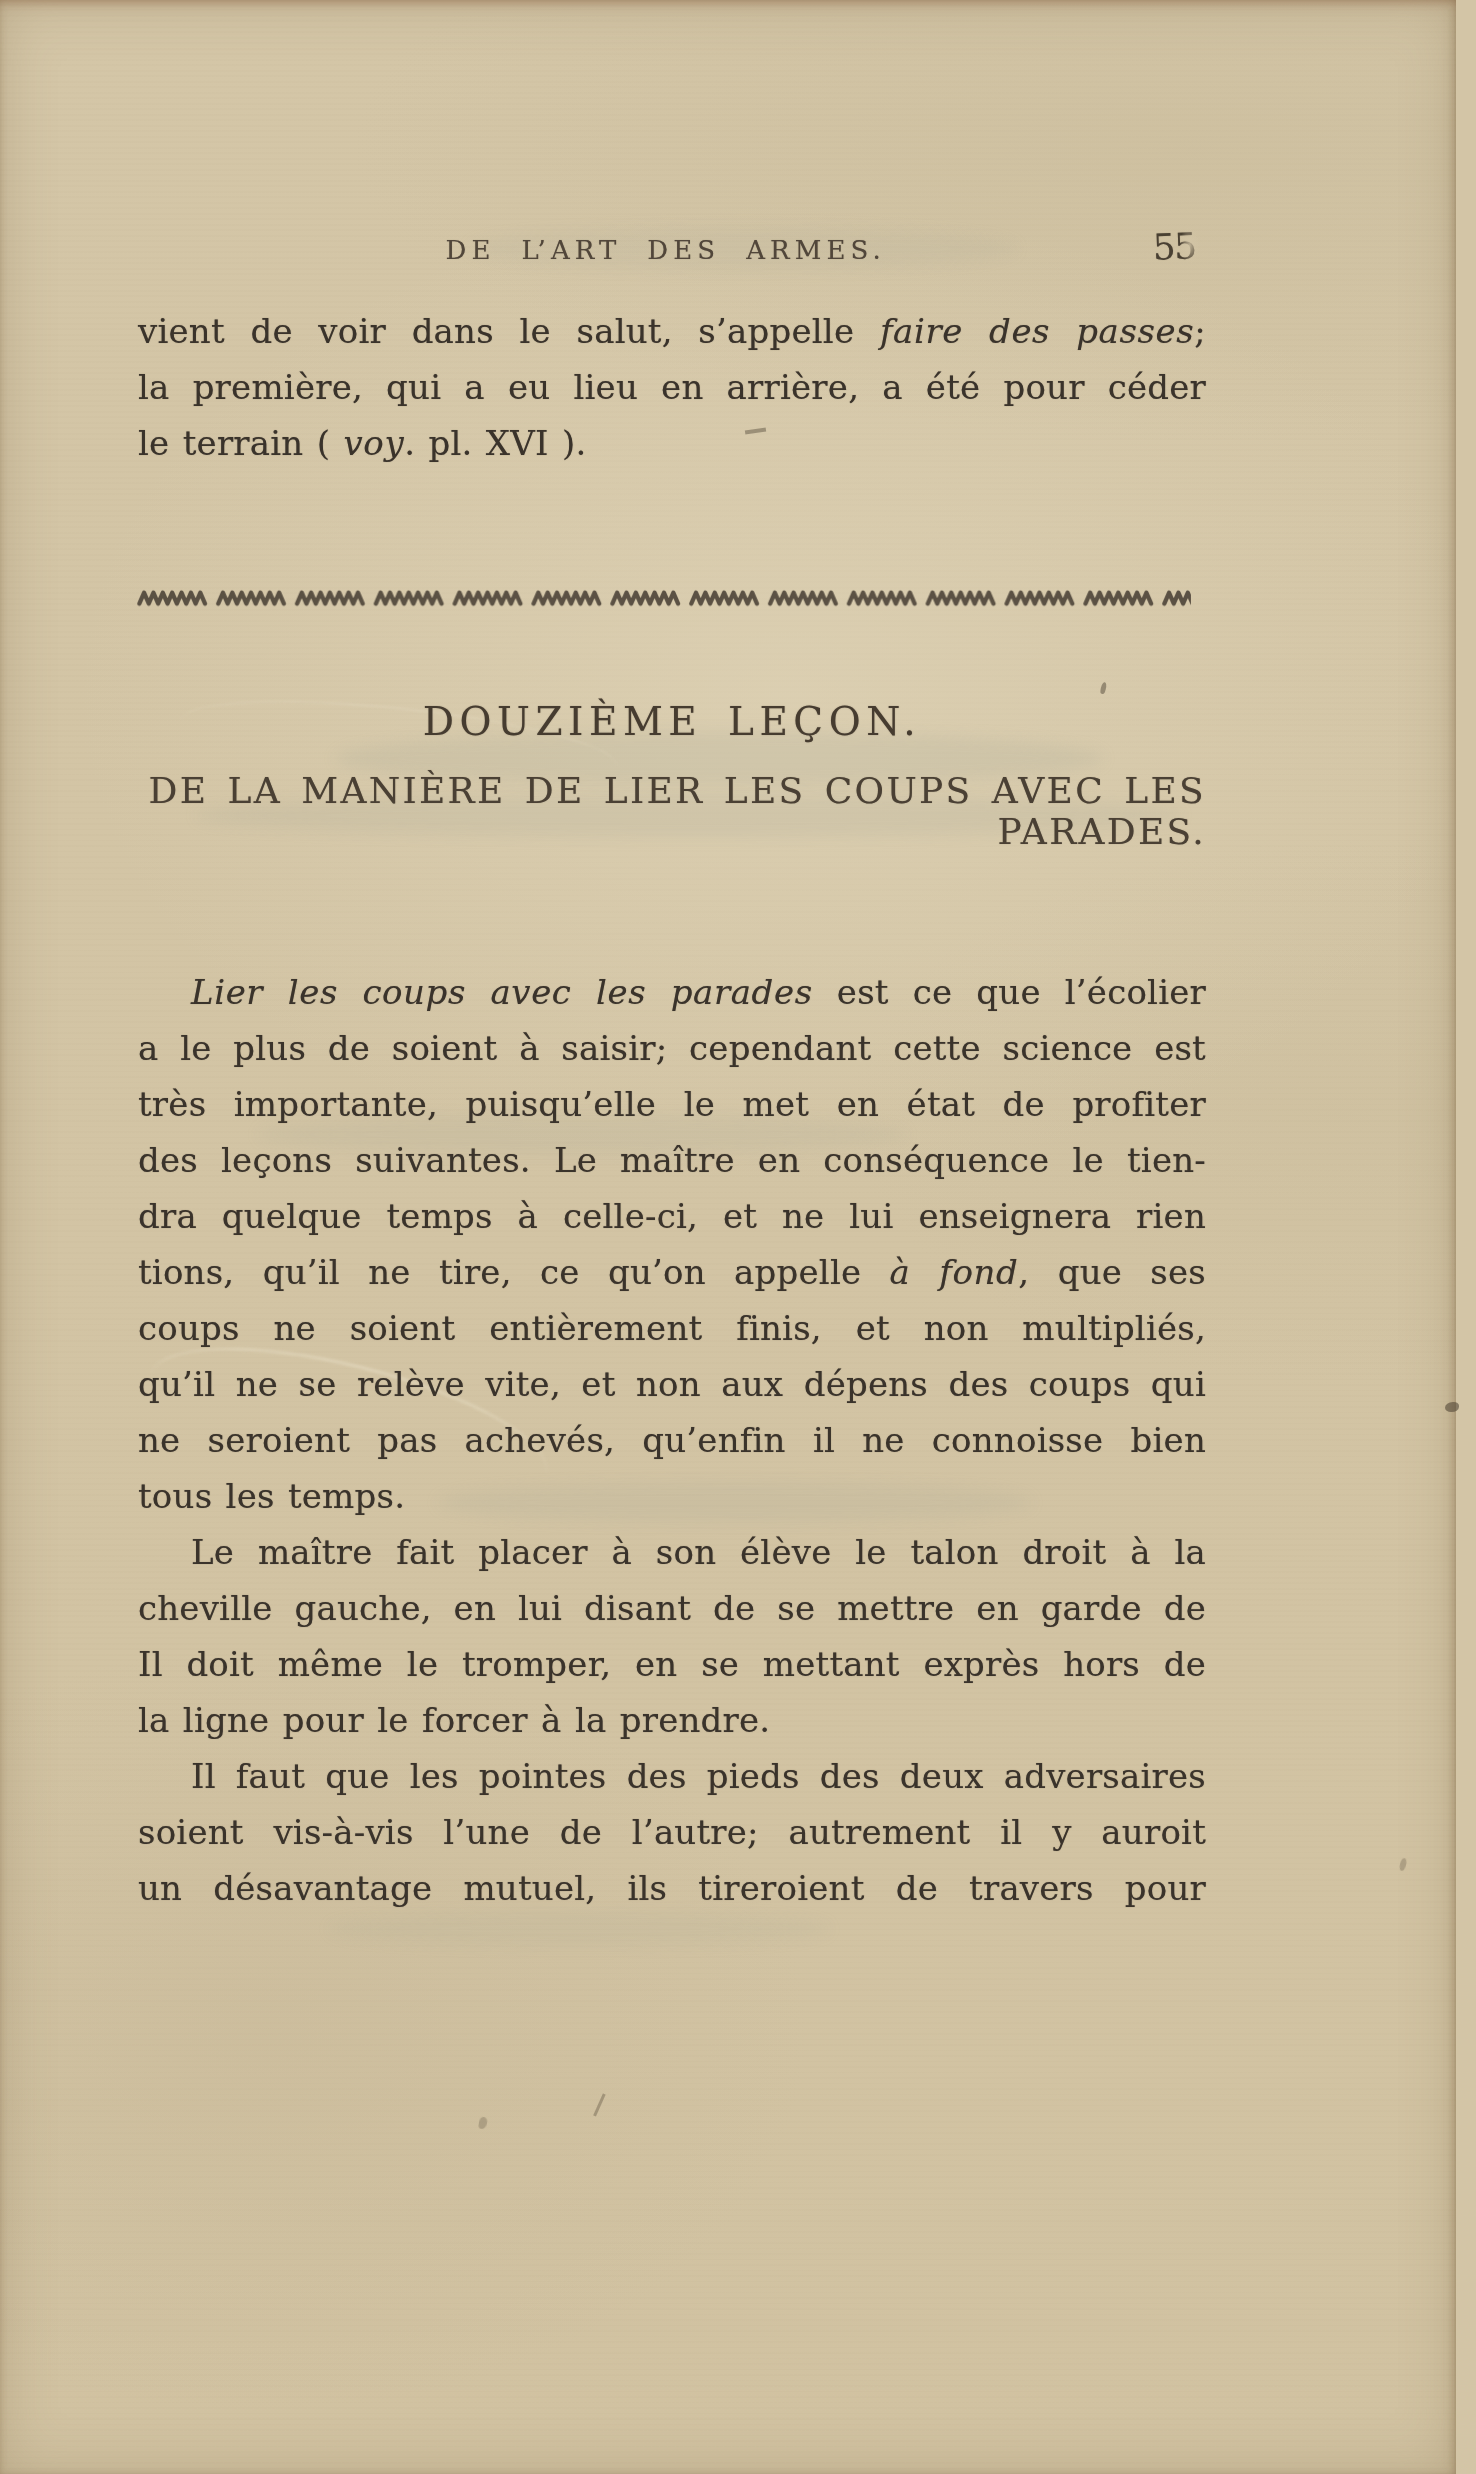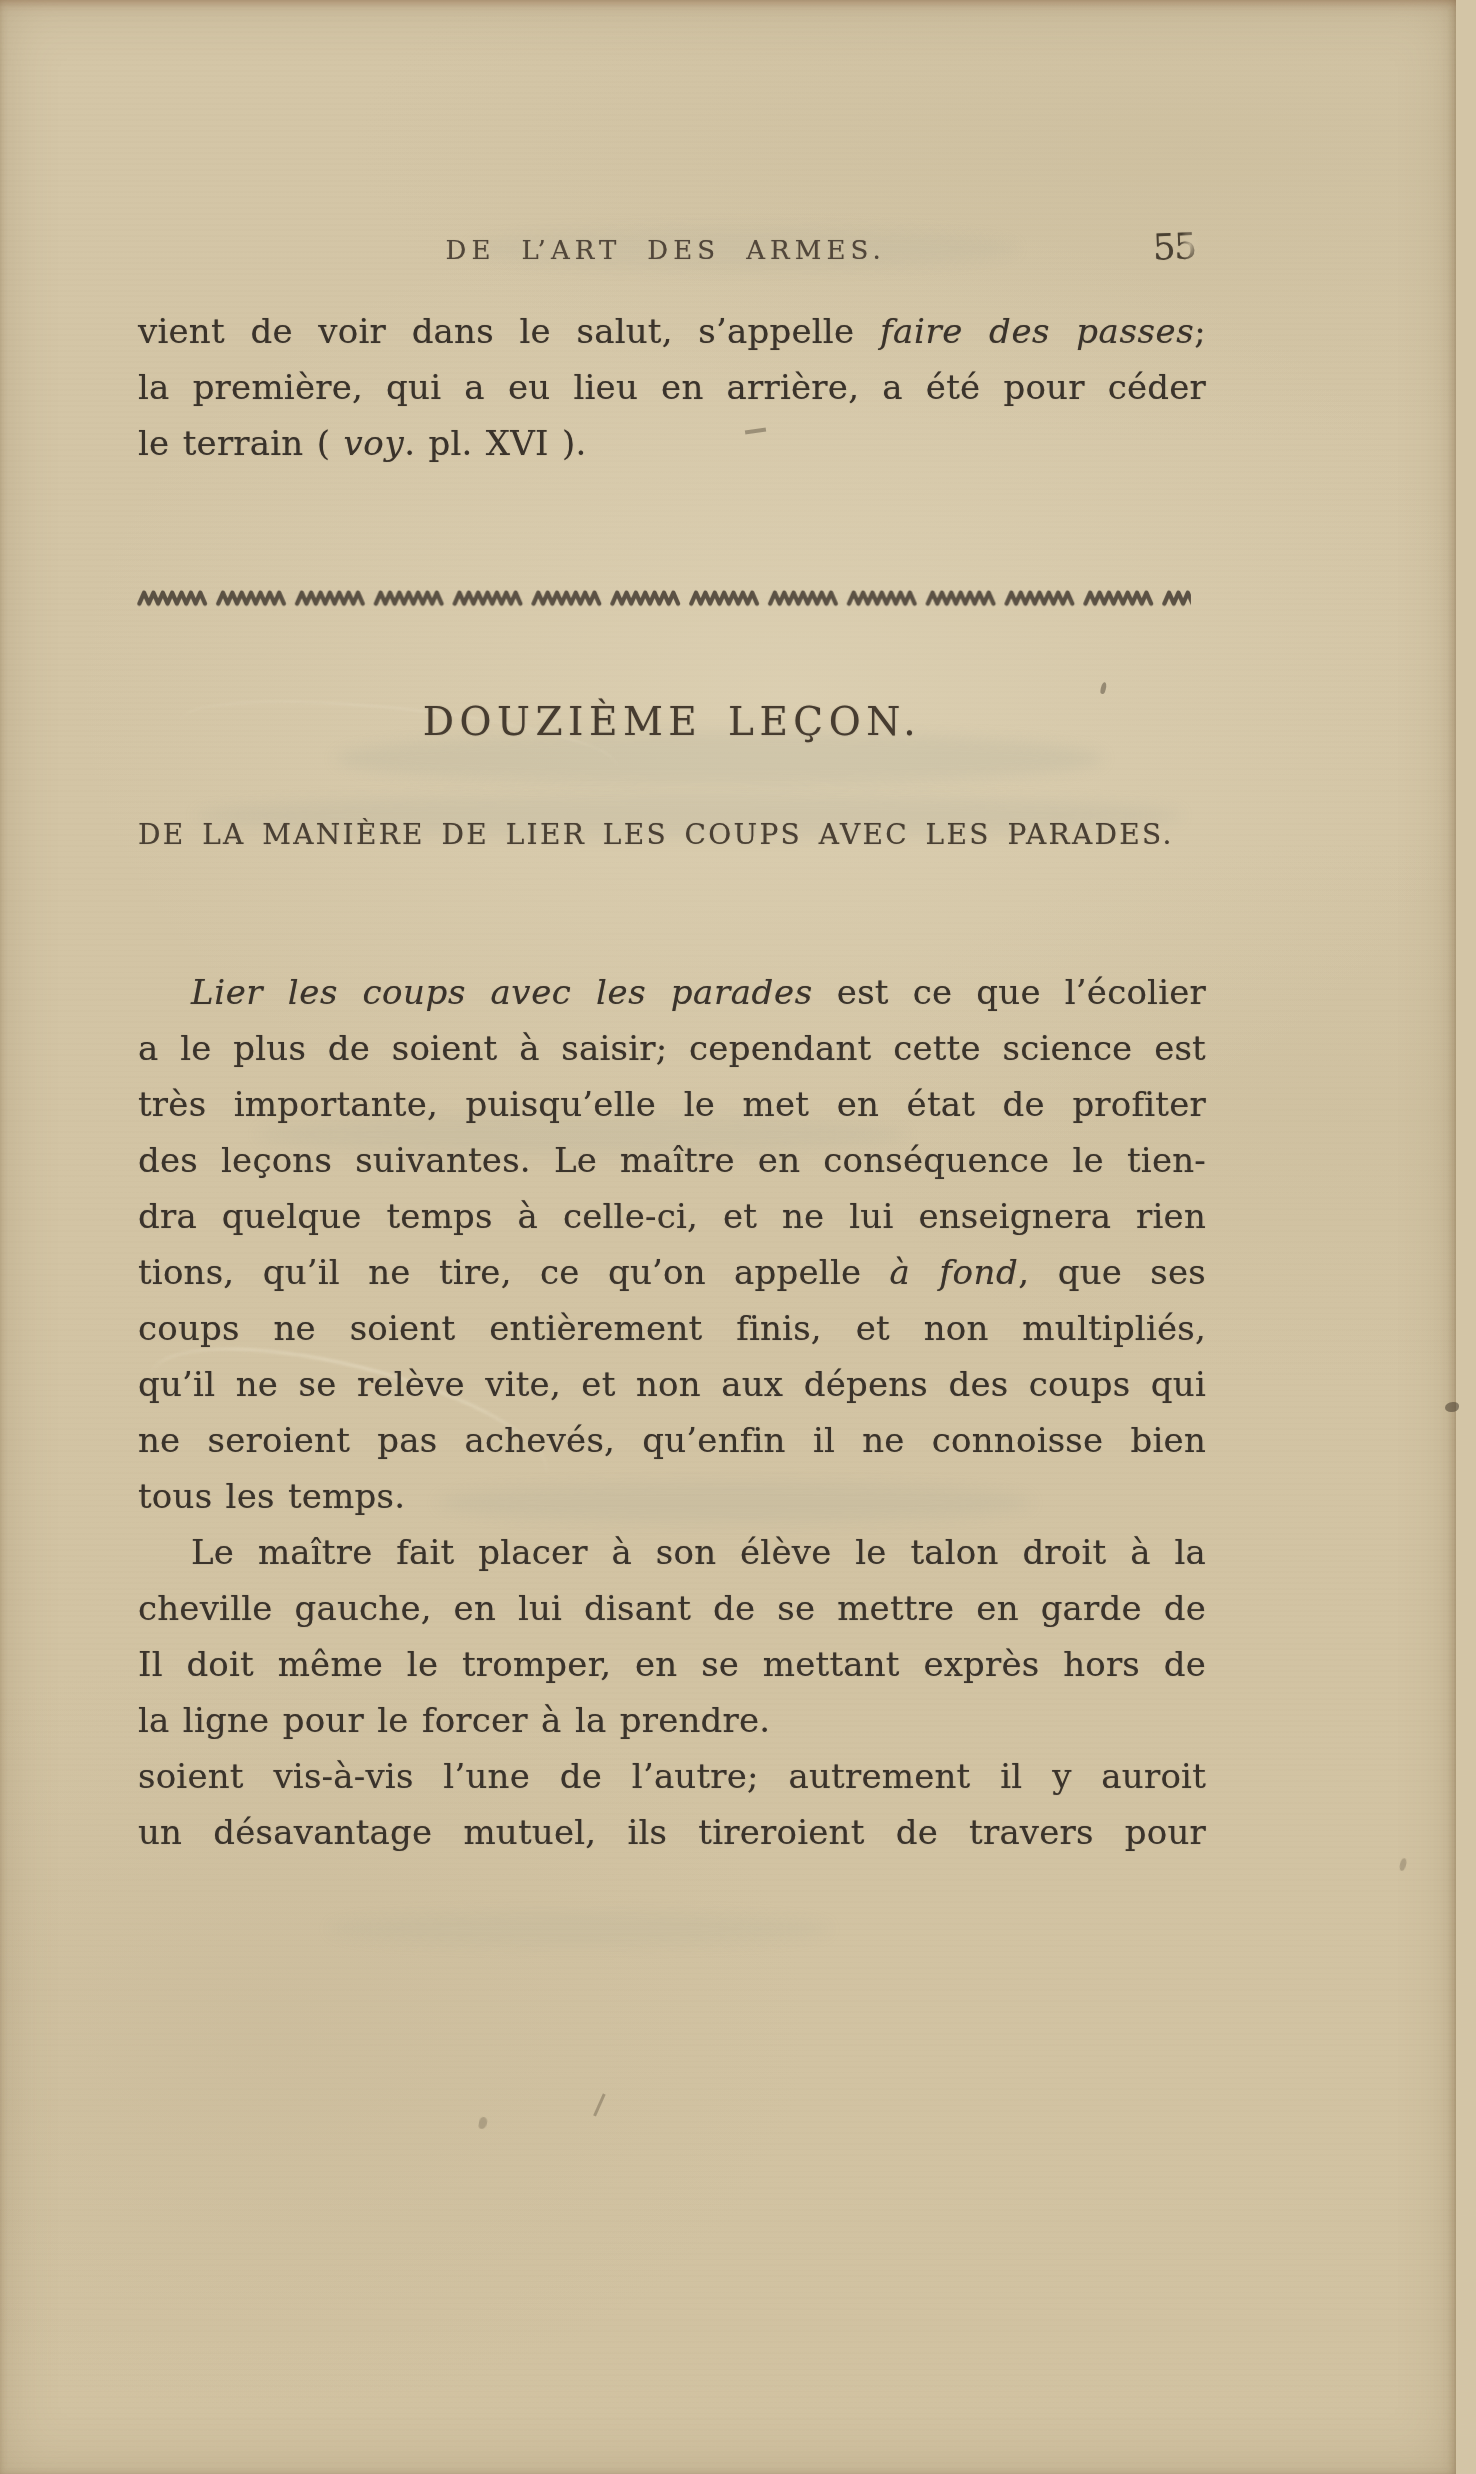--- a/index.html
+++ b/index.html
@@ -79,22 +79,22 @@
   .body{top:964px;}
 
   .ornament{position:absolute;left:136px;top:588px;width:1056px;height:20.3px;opacity:.88;}
 
   .lesson-title{
     position:absolute;left:138px;top:699px;width:1068px;text-align:center;
     font-size:39px;letter-spacing:5.5px;word-spacing:7.8px;color:#463c30;
     text-shadow:0 0 1.2px rgba(70,60,48,.45);
   }
   .lesson-subtitle{
-    position:absolute;left:138px;top:818px;width:1068px;text-align:left;
-    font-size:28px;letter-spacing:2.3px;word-spacing:5.5px;color:#4a4034;
+    position:absolute;left:138px;top:770px;width:1068px;text-align:right;
+    font-size:36px;letter-spacing:2.3px;word-spacing:5.5px;color:#4a4034;
     text-shadow:0 0 0.9px rgba(74,64,52,.5);
   }
 </style>
 </head>
 <body>
 
 <div class="page">
 
   <div class="smudge s1"></div>
   <div class="smudge s2"></div>
@@ -147,18 +147,19 @@
     <div class="line"><span>coups ne soient entièrement finis, et non multipliés,</span></div>
     <div class="line"><span>qu’il ne se relève vite, et non aux dépens des coups qui</span></div>
     <div class="line"><span>ne seroient pas achevés, qu’enfin il ne connoisse bien</span></div>
     <div class="line last"><span>tous les temps.</span></div>
 
     <div class="line indent"><span>Le maître fait placer à son élève le talon droit à la</span></div>
     <div class="line"><span>cheville gauche, en lui disant de se mettre en garde de</span></div>
     <div class="line"><span>Il doit même le tromper, en se mettant exprès hors de</span></div>
     <div class="line last"><span>la ligne pour le forcer à la prendre.</span></div>
 
+    <div class="line indent"><span>Il faut que les pointes des pieds des deux adversaires</span></div>
     <div class="line"><span>soient vis-à-vis l’une de l’autre; autrement il y auroit</span></div>
     <div class="line"><span>un désavantage mutuel, ils tireroient de travers pour</span></div>
   </div>
 
 </div>
 
 
 </body></html>

